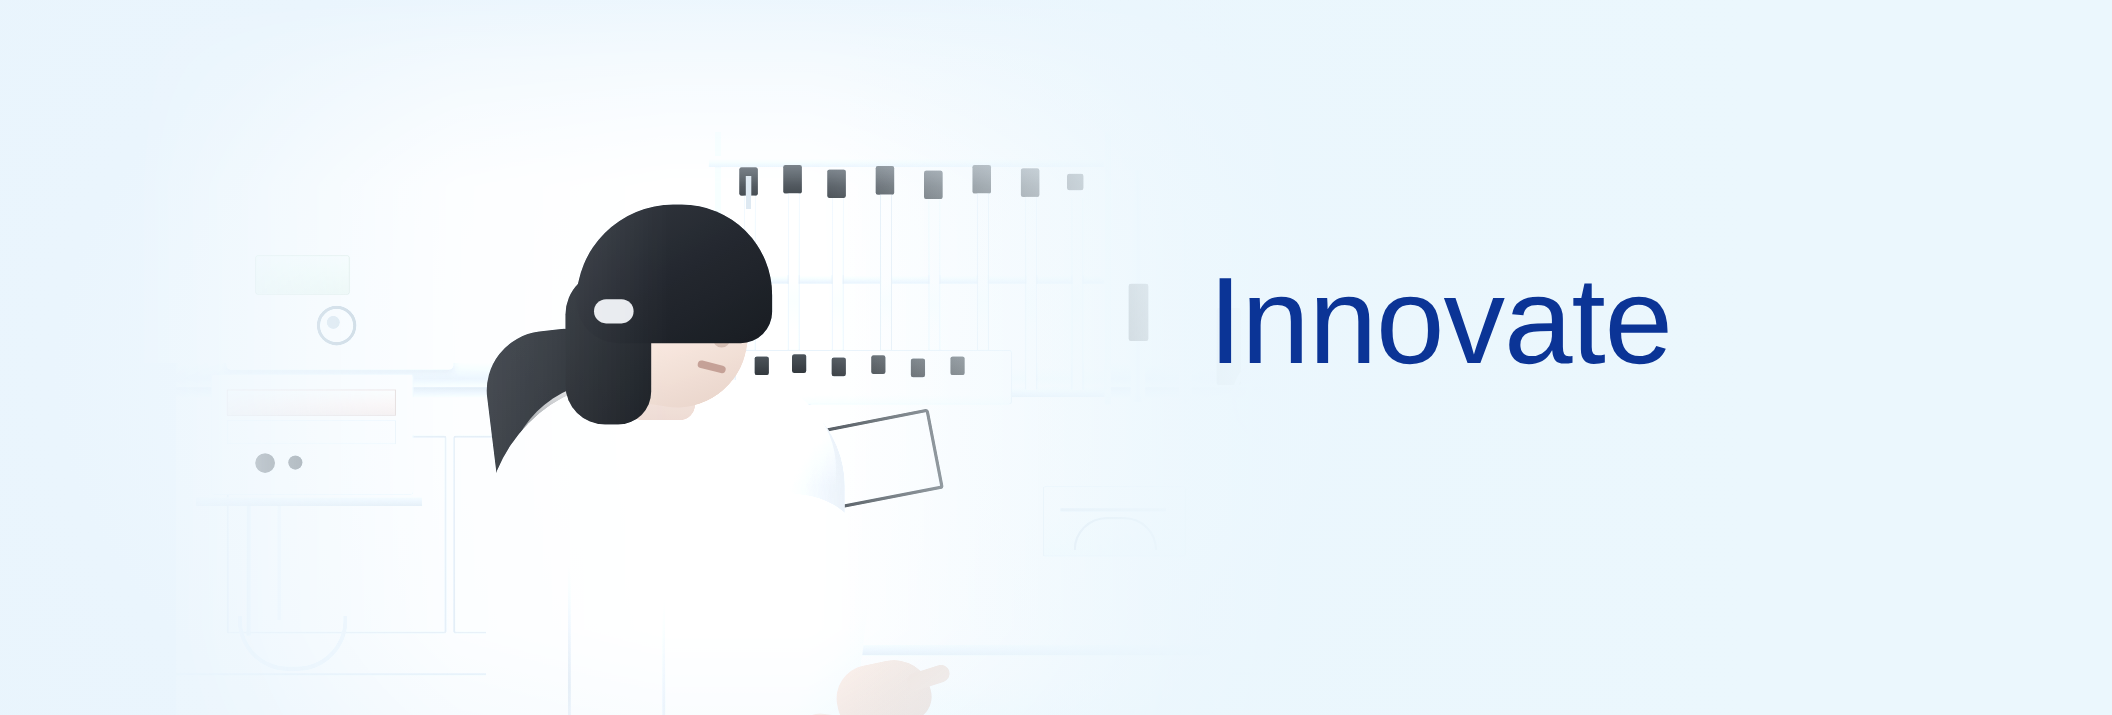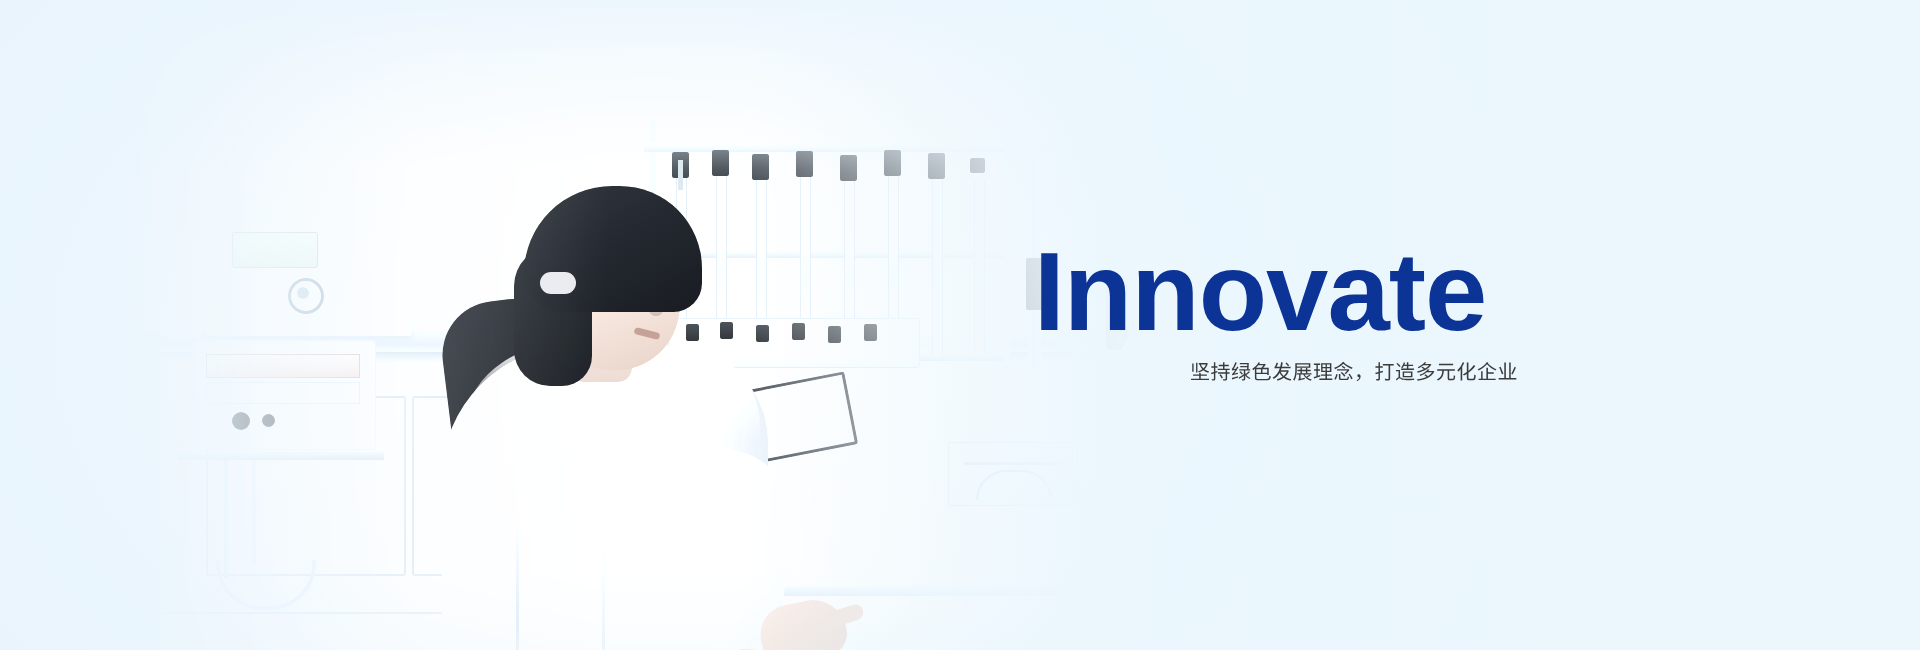--- a/index.html
+++ b/index.html
@@ -246,25 +246,25 @@
     font-size: 37px;
     font-weight: 700;
     line-height: 1;
     letter-spacing: 1px;
     color: #151515;
     padding-right: 4px;
   }
   .headline {
     margin: 2px 0 0 0;
     font-size: 112px;
-    font-weight: 700;
+    font-weight: 400;
     line-height: .96;
     letter-spacing: -1px;
     color: #0b3496;
-    text-align: center;
+    text-align: right;
   }
   .subline {
     margin: 10px 0 0 0;
     text-align: right;
     font-size: 20px;
     font-weight: 400;
     letter-spacing: .5px;
     color: #3b3b3b;
     padding-right: 2px;
   }
@@ -390,16 +390,15 @@
         <div class="s hand-lower"></div>
       </div>
 
     </div>
   </div>
 
   <div class="bg-right-wash"></div>
 
   <div class="text-block">
     <h1 class="headline">Innovate</h1>
-    <p class="subline">坚持绿色发展理念，打造多元化企业</p>
   </div>
 
 </div>
 
 </body></html>

